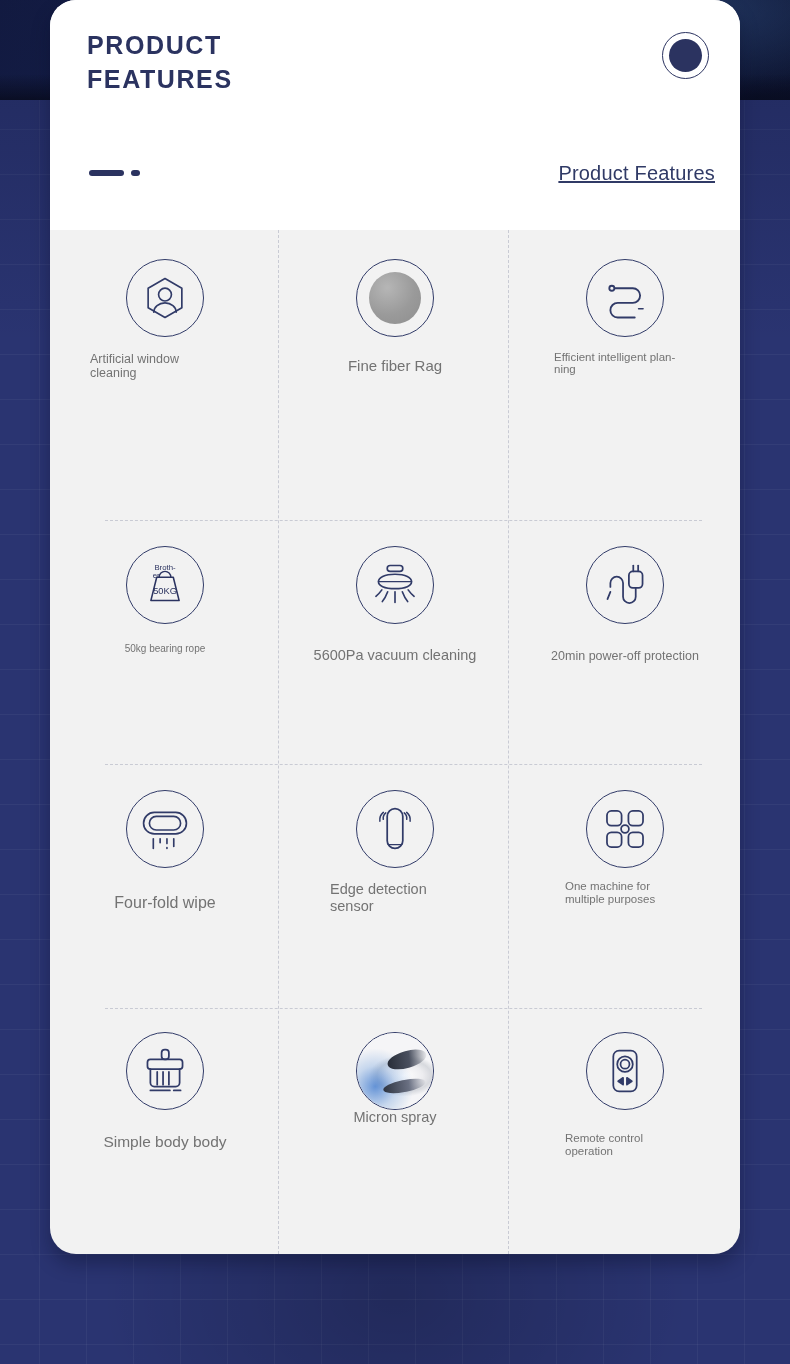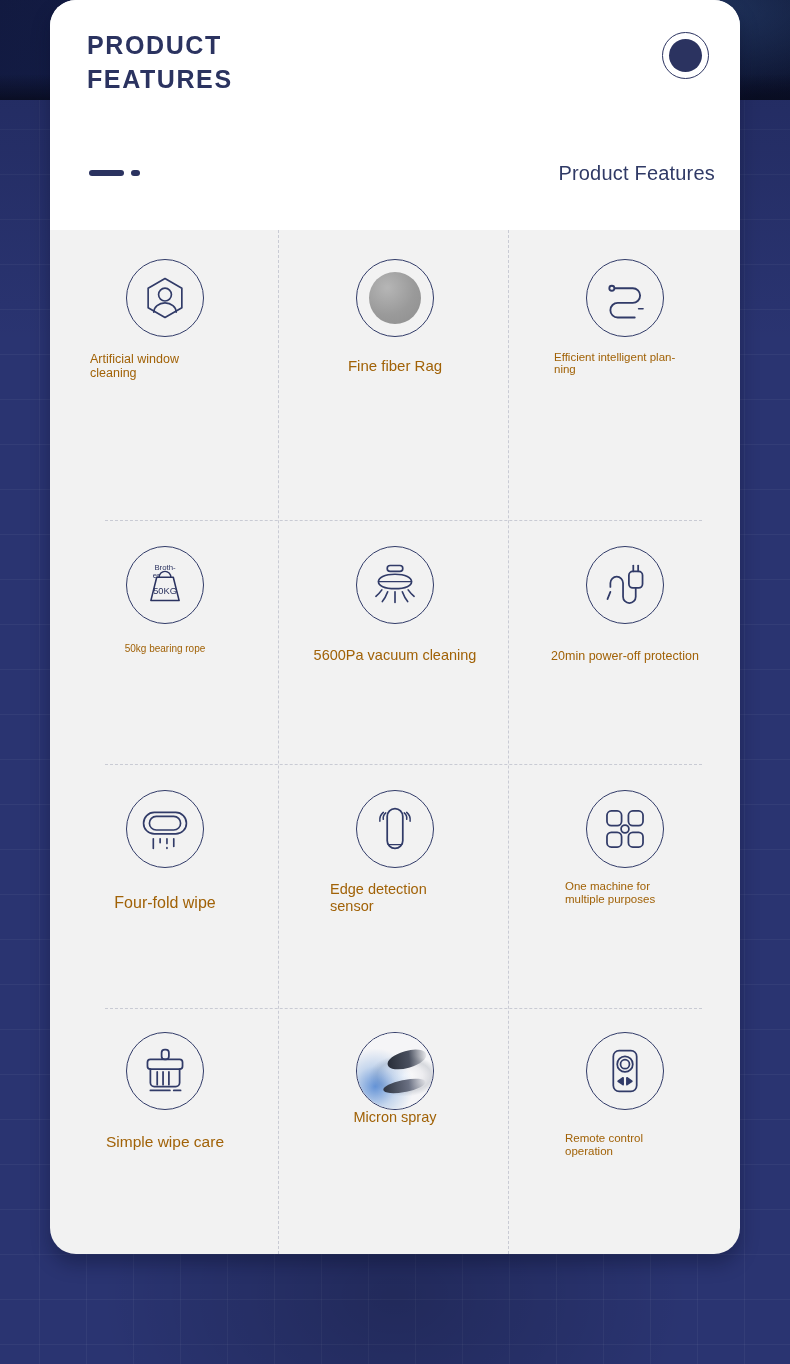--- a/index.html
+++ b/index.html
@@ -121,20 +121,21 @@
     width: 9px; height: 6px;
     border-radius: 3px;
     background: #2b3360;
   }
   .header-sub {
     position: absolute;
     right: 25px; top: 0;
     font-size: 20px;
     color: #303a66;
     letter-spacing: 0.2px;
+    text-decoration: underline;
   }
 
   
   .grid {
     position: relative;
     height: 1024px;
     padding: 0;
   }
   .grid-row {
     position: relative;
@@ -156,21 +157,21 @@
     border-radius: 50%;
     border: 1.7px solid #313b68;
     display: flex;
     align-items: center;
     justify-content: center;
     background: transparent;
     overflow: hidden;
   }
   .cell .caption {
     font-size: 13px;
-    color: #a16207;
+    color: #737373;
     line-height: 1.08;
     text-align: center;
     white-space: pre-line;
   }
 
   
   .r1 .c0 .icon-wrap { margin-top: 29px; }
   .r1 .c1 .icon-wrap { margin-top: 29px; }
   .r1 .c2 .icon-wrap { margin-top: 29px; }
   .r1 .c0 .caption { margin-top: 16px; font-size: 12.5px; width: 150px; text-align: left; }
@@ -430,21 +431,21 @@
               <rect x="35.5" y="17" width="7.5" height="10" rx="3.2"></rect>
               <rect x="21" y="27" width="36" height="10" rx="3"></rect>
               <path d="M24 37 v14 a4 4 0 0 0 4 4 h22 a4 4 0 0 0 4 -4 V37"></path>
               <path d="M31 40 v13"></path>
               <path d="M37 40 v13"></path>
               <path d="M43 40 v13"></path>
               <path d="M24 59 h20"></path>
               <path d="M48 59 h7"></path>
             </svg>
           </div>
-          <div class="caption">Simple wipe care</div>
+          <div class="caption">Simple body body</div>
         </div>
 
         <div class="cell c1">
           <div class="icon-wrap">
             <div class="spray-photo"></div>
           </div>
           <div class="caption">Micron spray</div>
         </div>
 
         <div class="cell c2">

